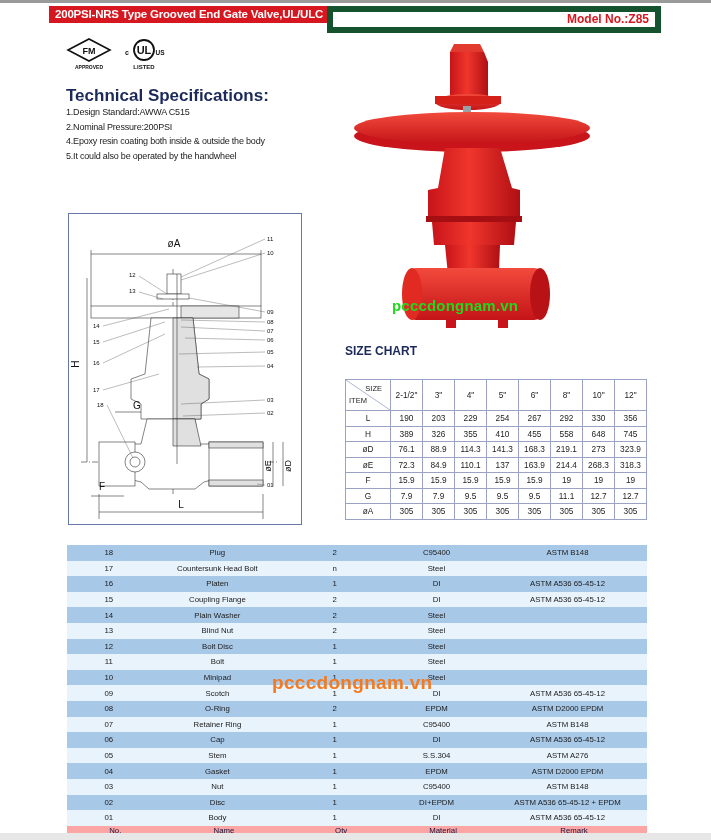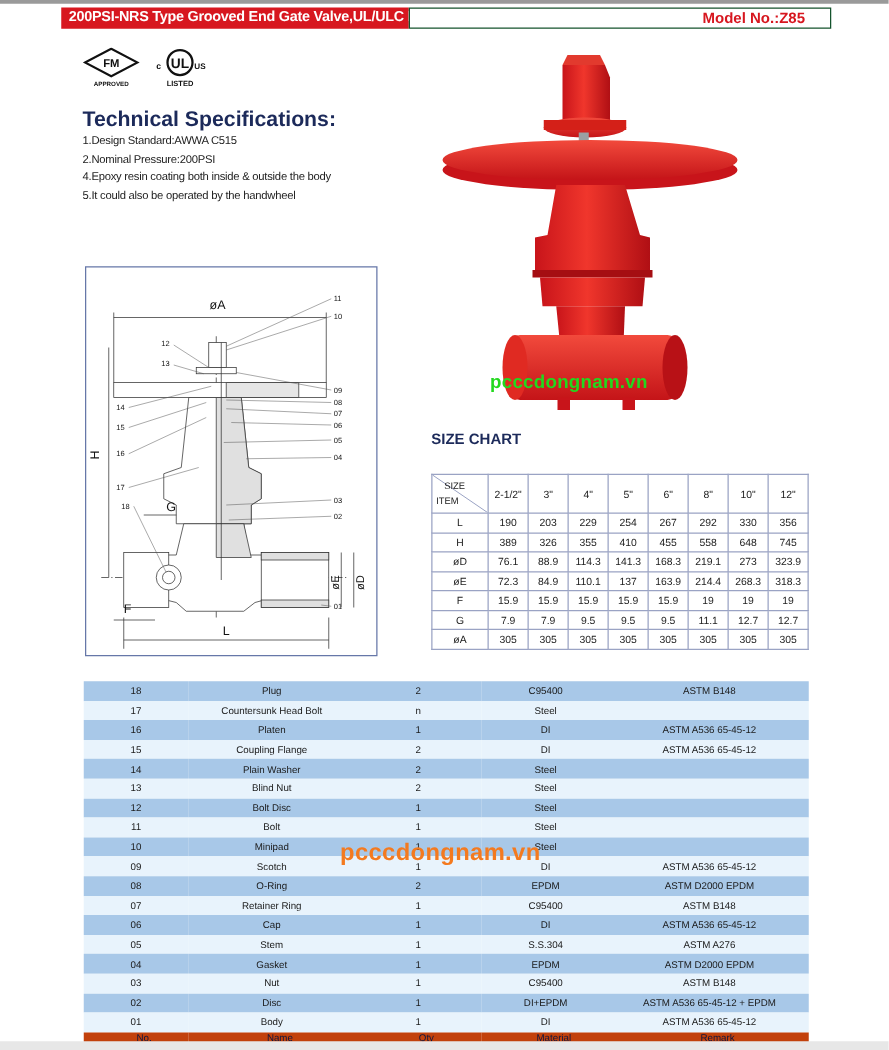--- a/index.html
+++ b/index.html
@@ -1,42 +1,42 @@
 <!DOCTYPE html>
 <html><head>
 <meta charset="utf-8">
 <style>
   html,body{margin:0;padding:0;}
   body{width:711px;height:840px;overflow:hidden;background:#ffffff;font-family:"Liberation Sans",sans-serif;position:relative;}
   .topline{position:absolute;left:0;top:0;width:711px;height:3px;background:#9a9a9a;}
   .title-bar{position:absolute;left:49px;top:6px;width:272px;height:17px;background:#d7171f;color:#fff;font-weight:bold;font-size:11.5px;line-height:17px;padding-left:6px;white-space:nowrap;letter-spacing:-0.2px;}
-  .model-box{position:absolute;left:327px;top:6px;width:316px;height:15px;border:1px solid #14532d;color:#d7171f;font-weight:bold;font-size:12px;line-height:15px;text-align:right;padding-right:20px;box-sizing:content-box;}
+  .model-box{position:absolute;left:327px;top:6px;width:316px;height:15px;border:6px solid #14532d;color:#d7171f;font-weight:bold;font-size:12px;line-height:15px;text-align:right;padding-right:6px;box-sizing:content-box;}
   .logos{position:absolute;left:66px;top:38px;height:34px;}
   .fm-logo{position:absolute;left:0;top:0;width:46px;height:34px;}
   .ul-logo{position:absolute;left:56px;top:0;width:44px;height:34px;}
   .spec-title{position:absolute;left:66px;top:86px;font-size:17px;font-weight:bold;color:#1c2a5a;}
   .spec-list{position:absolute;left:66px;top:105px;margin:0;padding:0;list-style:none;font-size:9px;color:#222;}
   .spec-list li{height:14.5px;line-height:14.5px;letter-spacing:-0.2px;}
   .drawing{position:absolute;left:68px;top:213px;width:232px;height:310px;border:1px solid #6677a8;background:#fff;}
   .drawing svg{position:absolute;left:0;top:0;}
   .valve-photo{position:absolute;left:350px;top:40px;width:250px;height:315px;}
   .watermark-green{position:absolute;left:392px;top:297px;font-size:15px;font-weight:bold;color:#22d81e;letter-spacing:0.2px;}
   .size-title{position:absolute;left:345px;top:344px;font-size:12px;font-weight:bold;color:#1c2a5a;}
   table.size{position:absolute;left:345px;top:379px;border-collapse:collapse;font-size:8.3px;color:#222;}
   table.size td{border:1px solid #9aa3c4;text-align:center;height:14.5px;padding:0;}
   table.size tr.head td{height:30px;}
   table.size td.corner{width:44px;position:relative;}
-  .corner-size{position:absolute;right:18px;top:4px;font-size:7.5px;}
+  .corner-size{position:absolute;right:8px;top:4px;font-size:7.5px;}
   .corner-item{position:absolute;left:3px;bottom:5px;font-size:7.5px;margin-top:36px;}
   .corner svg{position:absolute;left:0;top:0;}
   table.parts{position:absolute;left:67px;top:545px;width:580px;border-collapse:collapse;font-size:7.8px;color:#1a1a1a;}
   table.parts td{height:15.6px;padding:0;text-align:center;}
   table.parts tr:nth-child(odd) td{background:#a8c8e8;}
   table.parts tr:nth-child(even) td{background:#e8f3fc;}
-  table.parts tr.footer td{background:#c2410c;color:#10163e;height:10px;padding-left:13px;}
+  table.parts tr.footer td{background:#fca5a5;color:#10163e;height:10px;padding-left:13px;}
   .c-no{width:80px;}.c-name{width:135px;}.c-qty{width:100px;}.c-mat{width:100px;margin-top:20px;}.c-rem{width:165px;}
   .watermark-orange{position:absolute;left:272px;top:672px;font-size:19px;font-weight:bold;color:#f47a1f;letter-spacing:0.3px;}
   .bottom-bar{position:absolute;left:0;top:833px;width:711px;height:7px;background:#e7e7e7;}
 </style>
 </head>
 <body>
 
 <div class="topline"></div>
 
 <div class="title-bar">200PSI-NRS Type Grooved End Gate Valve,UL/ULC Listed,FM Approved</div>

